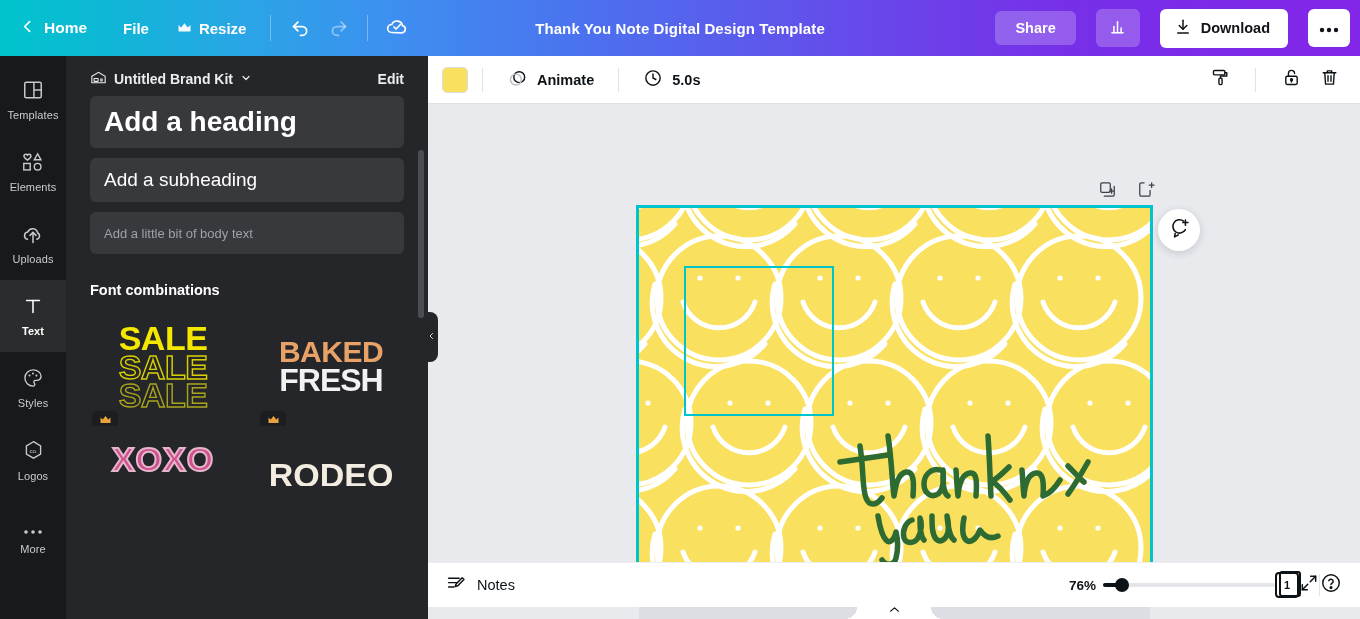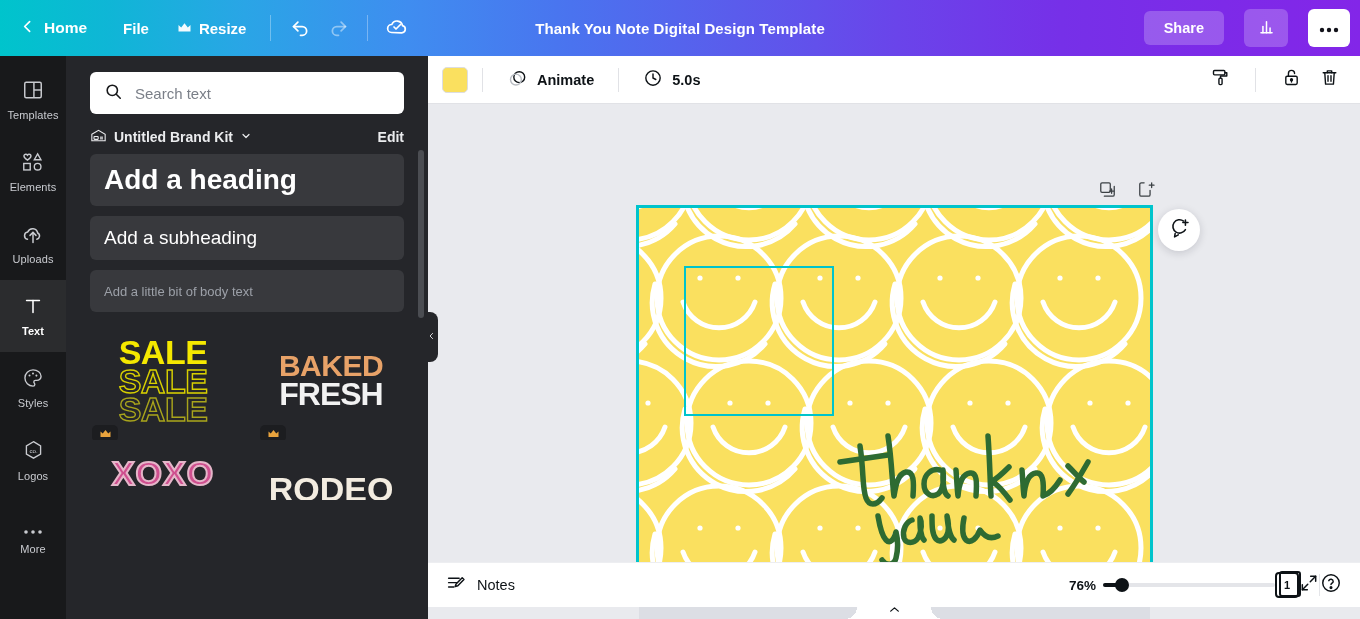--- a/index.html
+++ b/index.html
@@ -382,20 +382,30 @@
       <button class="btn-chart">
         <span>
           <svg width="19" height="19" viewBox="0 0 24 24" fill="none" stroke="#fff" stroke-width="1.9" stroke-linecap="round">
               <line x1="5" y1="20" x2="19" y2="20"></line>
               <line x1="7.5" y1="20" x2="7.5" y2="12"></line>
               <line x1="12" y1="20" x2="12" y2="6"></line>
               <line x1="16.5" y1="20" x2="16.5" y2="14"></line>
             </svg>
         </span>
       </button>
+      <button class="btn-download">
+        <span>
+          <svg width="18" height="18" viewBox="0 0 24 24" fill="none" stroke="#12121a" stroke-width="2" stroke-linecap="round" stroke-linejoin="round">
+              <line x1="12" y1="3" x2="12" y2="15"></line>
+              <polyline points="7 10 12 15 17 10"></polyline>
+              <line x1="5" y1="20" x2="19" y2="20"></line>
+            </svg>
+        </span>
+        <span>Download</span>
+      </button>
       <button class="btn-more">
         <span>
           <svg width="20" height="6" viewBox="0 0 20 6" fill="#12121a">
               <circle cx="3" cy="3" r="2.2"></circle>
               <circle cx="10" cy="3" r="2.2"></circle>
               <circle cx="17" cy="3" r="2.2"></circle>
             </svg>
         </span>
       </button>
     </div>
@@ -469,31 +479,20 @@
             <circle cx="3" cy="3" r="1.8"></circle>
             <circle cx="10" cy="3" r="1.8"></circle>
             <circle cx="17" cy="3" r="1.8"></circle>
           </svg>
       </span>
       <span class="lbl">More</span>
     </div>
   </div>
 
   <div class="panel">
-    <div class="search-wrap">
-      <div class="search-box">
-        <span>
-          <svg width="19" height="19" viewBox="0 0 24 24" fill="none" stroke="#18191b" stroke-width="2" stroke-linecap="round">
-              <circle cx="10.5" cy="10.5" r="6.5"></circle>
-              <line x1="15.5" y1="15.5" x2="20.5" y2="20.5"></line>
-            </svg>
-        </span>
-        <input type="text" placeholder="Search text" style="">
-      </div>
-    </div>
 
     <div class="brandkit-row">
       <div class="brandkit-name">
         <span>
           <svg width="17" height="15" viewBox="0 0 20 18" fill="none" stroke="#ebecee" stroke-width="1.3">
               <path d="M2 7.5l8-4.7 8 4.7v7.8H2z"></path>
               <rect x="4.6" y="10.2" width="5" height="3.4" rx="0.6"></rect>
               <line x1="11.8" y1="11" x2="15.4" y2="11"></line>
               <line x1="11.8" y1="13" x2="15.4" y2="13"></line>
             </svg>
@@ -511,20 +510,21 @@
     <div class="text-opt heading">
       <span>Add a heading</span>
     </div>
     <div class="text-opt sub">
       <span>Add a subheading</span>
     </div>
     <div class="text-opt body">
       <span>Add a little bit of body text</span>
     </div>
 
+    <div class="section-title">Font combinations</div>
 
     <div class="combo-grid">
       <div class="combo-card">
         <div class="sale-stack">
           <div class="sale-1">SALE</div>
           <div class="sale-2">SALE</div>
           <div class="sale-3">SALE</div>
         </div>
         <div class="crown-badge">
           <span>

